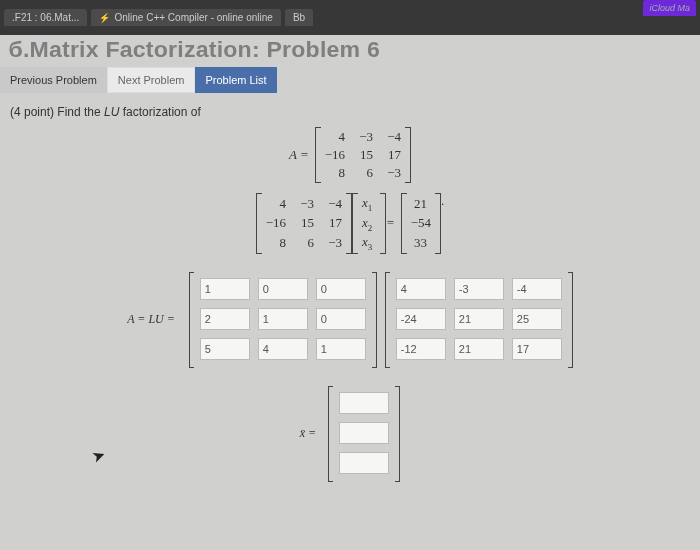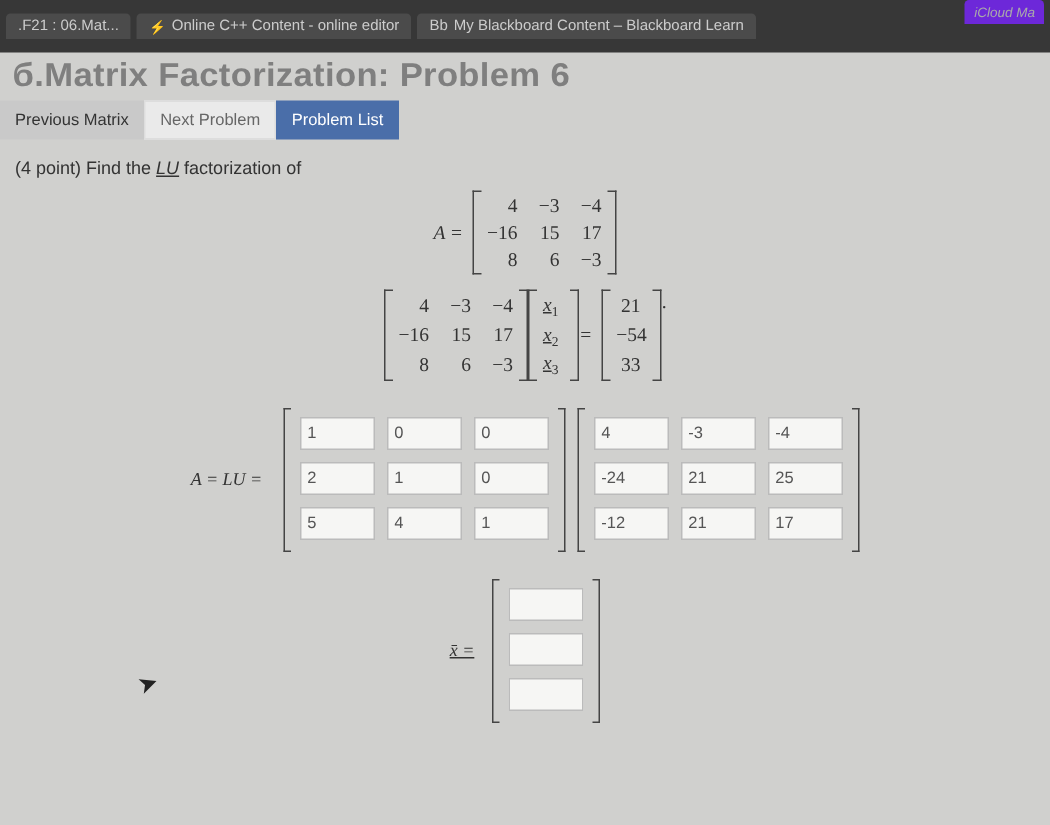--- a/index.html
+++ b/index.html
@@ -141,45 +141,44 @@
     color:#222;
     transform: rotate(-20deg);
   }
   .toprighttab {
     position:absolute; right:4px; top:0;
     background:#6d28d9; color:#aaa;
     font-size:9px; padding:3px 6px;
     border-radius: 3px 3px 0 0;
     font-style: italic;
   }
-  .it { font-style: italic; text-decoration: underline; }
+  .it { font-style: italic; }
   sub { font-size: 9px; }
 </style>
 </head>
 <body>
 
 <div class="tabs">
   <div class="tab">
       <span>.F21 : 06.Mat...</span>
     </div>
   <div class="tab">
       <span class="bolt">⚡</span>
-      <span>Online C++ Content - online editor</span>
+      <span>Online C++ Compiler - online online</span>
     </div>
   <div class="tab">
       <span>Bb</span>
-      <span>My Blackboard Content – Blackboard Learn</span>
     </div>
   <div class="toprighttab"><span>iCloud Ma</span></div>
 </div>
 
 <div class="page-title">б.Matrix Factorization: Problem 6</div>
 
 <div class="nav">
-  <button class="nav-btn prev">Previous Matrix</button>
+  <button class="nav-btn prev">Previous Problem</button>
   <button class="nav-btn next">Next Problem</button>
   <button class="nav-btn curr">Problem List</button>
 </div>
 
 <div class="content">
   <div class="prompt">
     <span>(4 point) Find the </span><span class="it">LU</span><span> factorization of</span>
   </div>
 
   <div class="math-block">

